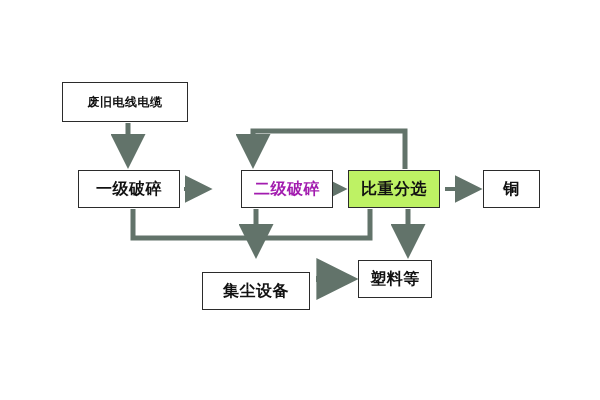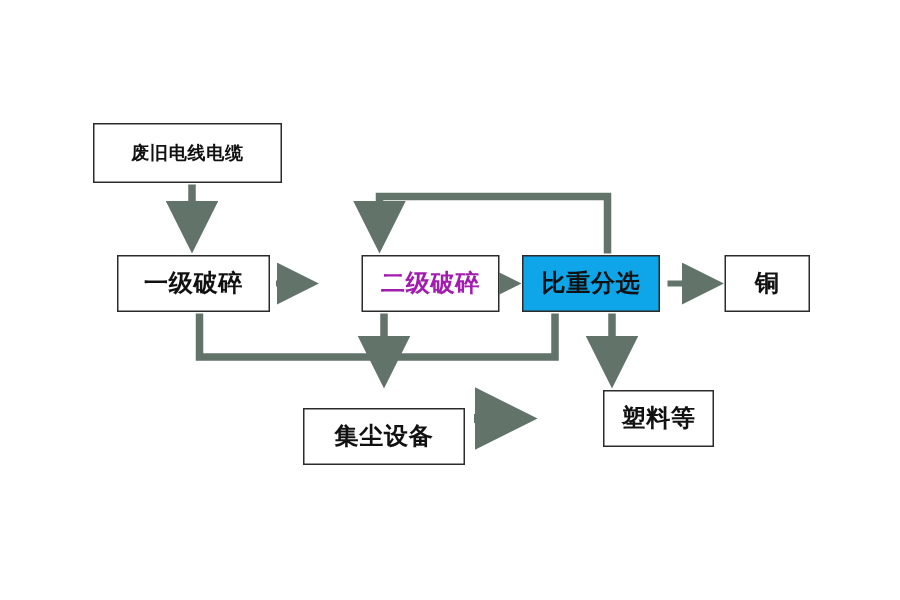--- a/index.html
+++ b/index.html
@@ -108,29 +108,29 @@
 
 
   <div class="node" style="left: 78px; top: 170px; width: 102px; height: 38px; font-size: 16px; border-color: rgb(43, 43, 43); background: rgb(255, 255, 255); color: rgb(17, 17, 17);">
     <span class="node-label">一级破碎</span>
   </div>
 
   <div class="node" style="left: 213px; top: 170px; width: 92px; height: 38px; font-size: 16px; border-color: rgb(43, 43, 43); background: rgb(255, 255, 255); color: #a21caf; margin-left: 28px;">
     <span class="node-label">二级破碎</span>
   </div>
 
-  <div class="node" style="left: 348px; top: 170px; width: 92px; height: 38px; font-size: 16px; border-color: rgb(43, 43, 43); background: #0ea5e9; color: rgb(17, 17, 17);">
+  <div class="node" style="left: 348px; top: 170px; width: 92px; height: 38px; font-size: 16px; border-color: rgb(43, 43, 43); background: #bef264; color: rgb(17, 17, 17);">
     <span class="node-label">比重分选</span>
   </div>
 
   <div class="node" style="left: 483px; top: 170px; width: 57px; height: 38px; font-size: 16px; border-color: rgb(43, 43, 43); background: rgb(255, 255, 255); color: rgb(17, 17, 17);">
     <span class="node-label">铜</span>
   </div>
 
   <div class="node" style="left: 202px; top: 272px; width: 108px; height: 38px; font-size: 16px; border-color: rgb(43, 43, 43); background: rgb(255, 255, 255); color: rgb(17, 17, 17);">
     <span class="node-label">集尘设备</span>
   </div>
 
-  <div class="node" style="left: 358px; top: 260px; width: 74px; height: 38px; font-size: 16px; border-color: rgb(43, 43, 43); background: rgb(255, 255, 255); color: rgb(17, 17, 17); margin-left: 44px;">
+  <div class="node" style="left: 358px; top: 260px; width: 74px; height: 38px; font-size: 16px; border-color: rgb(43, 43, 43); background: rgb(255, 255, 255); color: rgb(17, 17, 17);">
     <span class="node-label">塑料等</span>
   </div>
 
 </div>
 
 </body></html>

